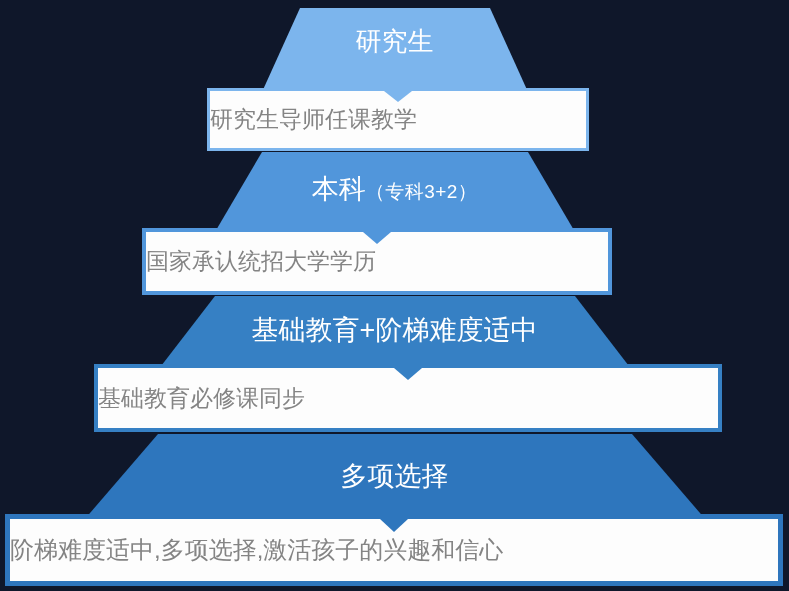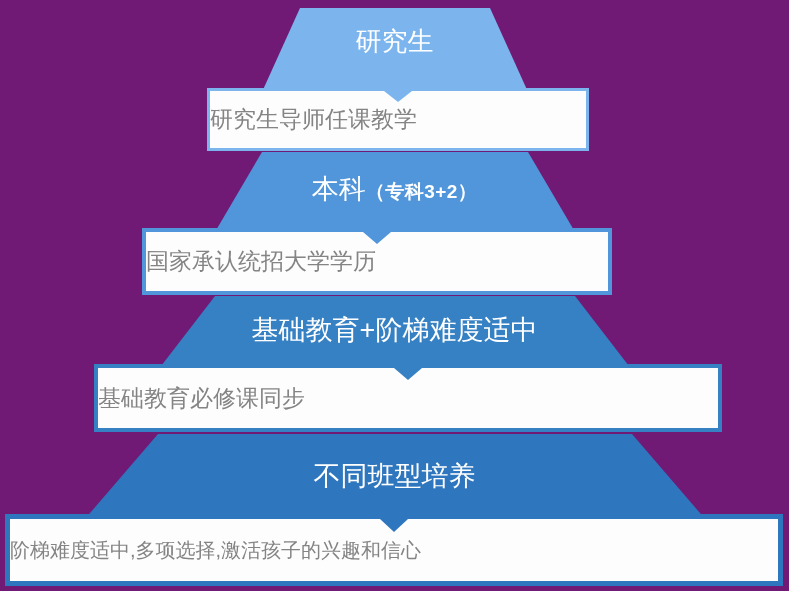--- a/index.html
+++ b/index.html
@@ -7,21 +7,21 @@
     padding: 0;
     background: #ffffff;
   }
   body {
     font-family: "Liberation Sans", "DejaVu Sans", sans-serif;
   }
   #pyramid-root {
     position: relative;
     width: 789px;
     height: 591px;
-    background: #701a75;
+    background: #0f172a;
     overflow: hidden;
   }
 
   
   #pyramid-shapes {
     position: absolute;
     left: 0;
     top: 0;
     width: 789px;
     height: 591px;
@@ -39,21 +39,21 @@
   }
   .tier-caption .cap-main {
     font-size: 26px;
   }
   .tier-caption.bold .cap-main {
     font-weight: normal;
     font-size: 27px;
   }
   .tier-caption .cap-sub {
     font-size: 19px;
-    font-weight: bold;
+    font-weight: normal;
     letter-spacing: 0.5px;
   }
 
   
   .desc-box {
     position: absolute;
     box-sizing: border-box;
     background: #fdfdfd;
     display: flex;
     align-items: center;
@@ -81,21 +81,21 @@
   #desc-box-1 { left: 207px; top: 88px;  width: 382px; height: 63px; border: 3px solid #7cb5ed; }
   #desc-box-2 { left: 142px; top: 228px; width: 470px; height: 67px; border: 4px solid #5196db; }
   #desc-box-3 { left: 94px;  top: 364px; width: 628px; height: 68px; border: 4px solid #3680c4; }
   #desc-box-4 { left: 5px;   top: 514px; width: 778px; height: 72px; border: 5px solid #2e76bd; }
 
   #desc-box-1 .desc-notch { border-top: 11px solid #7cb5ed; }
   #desc-box-2 .desc-notch { border-top: 12px solid #5196db; }
   #desc-box-3 .desc-notch { border-top: 12px solid #3680c4; }
   #desc-box-4 .desc-notch { border-top: 13px solid #2e76bd; }
 
-  #desc-box-4 .desc-text { font-size: 20px; }
+  #desc-box-4 .desc-text { font-size: 24px; }
 
   
   #tier-caption-1 { top: 28px; }
   #tier-caption-2 { top: 176px; }
   #tier-caption-3 { top: 317px; }
   #tier-caption-4 { top: 463px; }
 </style>
 </head>
 <body>
 
@@ -133,21 +133,21 @@
   <div class="tier-caption bold" id="tier-caption-3">
     <span class="cap-main">基础教育+阶梯难度适中</span><span class="cap-sub"></span>
   </div>
 
   <div class="desc-box" id="desc-box-3">
     <span class="desc-notch"></span>
     <span class="desc-text">基础教育必修课同步</span>
   </div>
 
   <div class="tier-caption bold" id="tier-caption-4">
-    <span class="cap-main">不同班型培养</span><span class="cap-sub"></span>
+    <span class="cap-main">多项选择</span><span class="cap-sub"></span>
   </div>
 
   <div class="desc-box" id="desc-box-4">
     <span class="desc-notch"></span>
     <span class="desc-text">阶梯难度适中,多项选择,激活孩子的兴趣和信心</span>
   </div>
 
 </div>
 
 </body></html>

